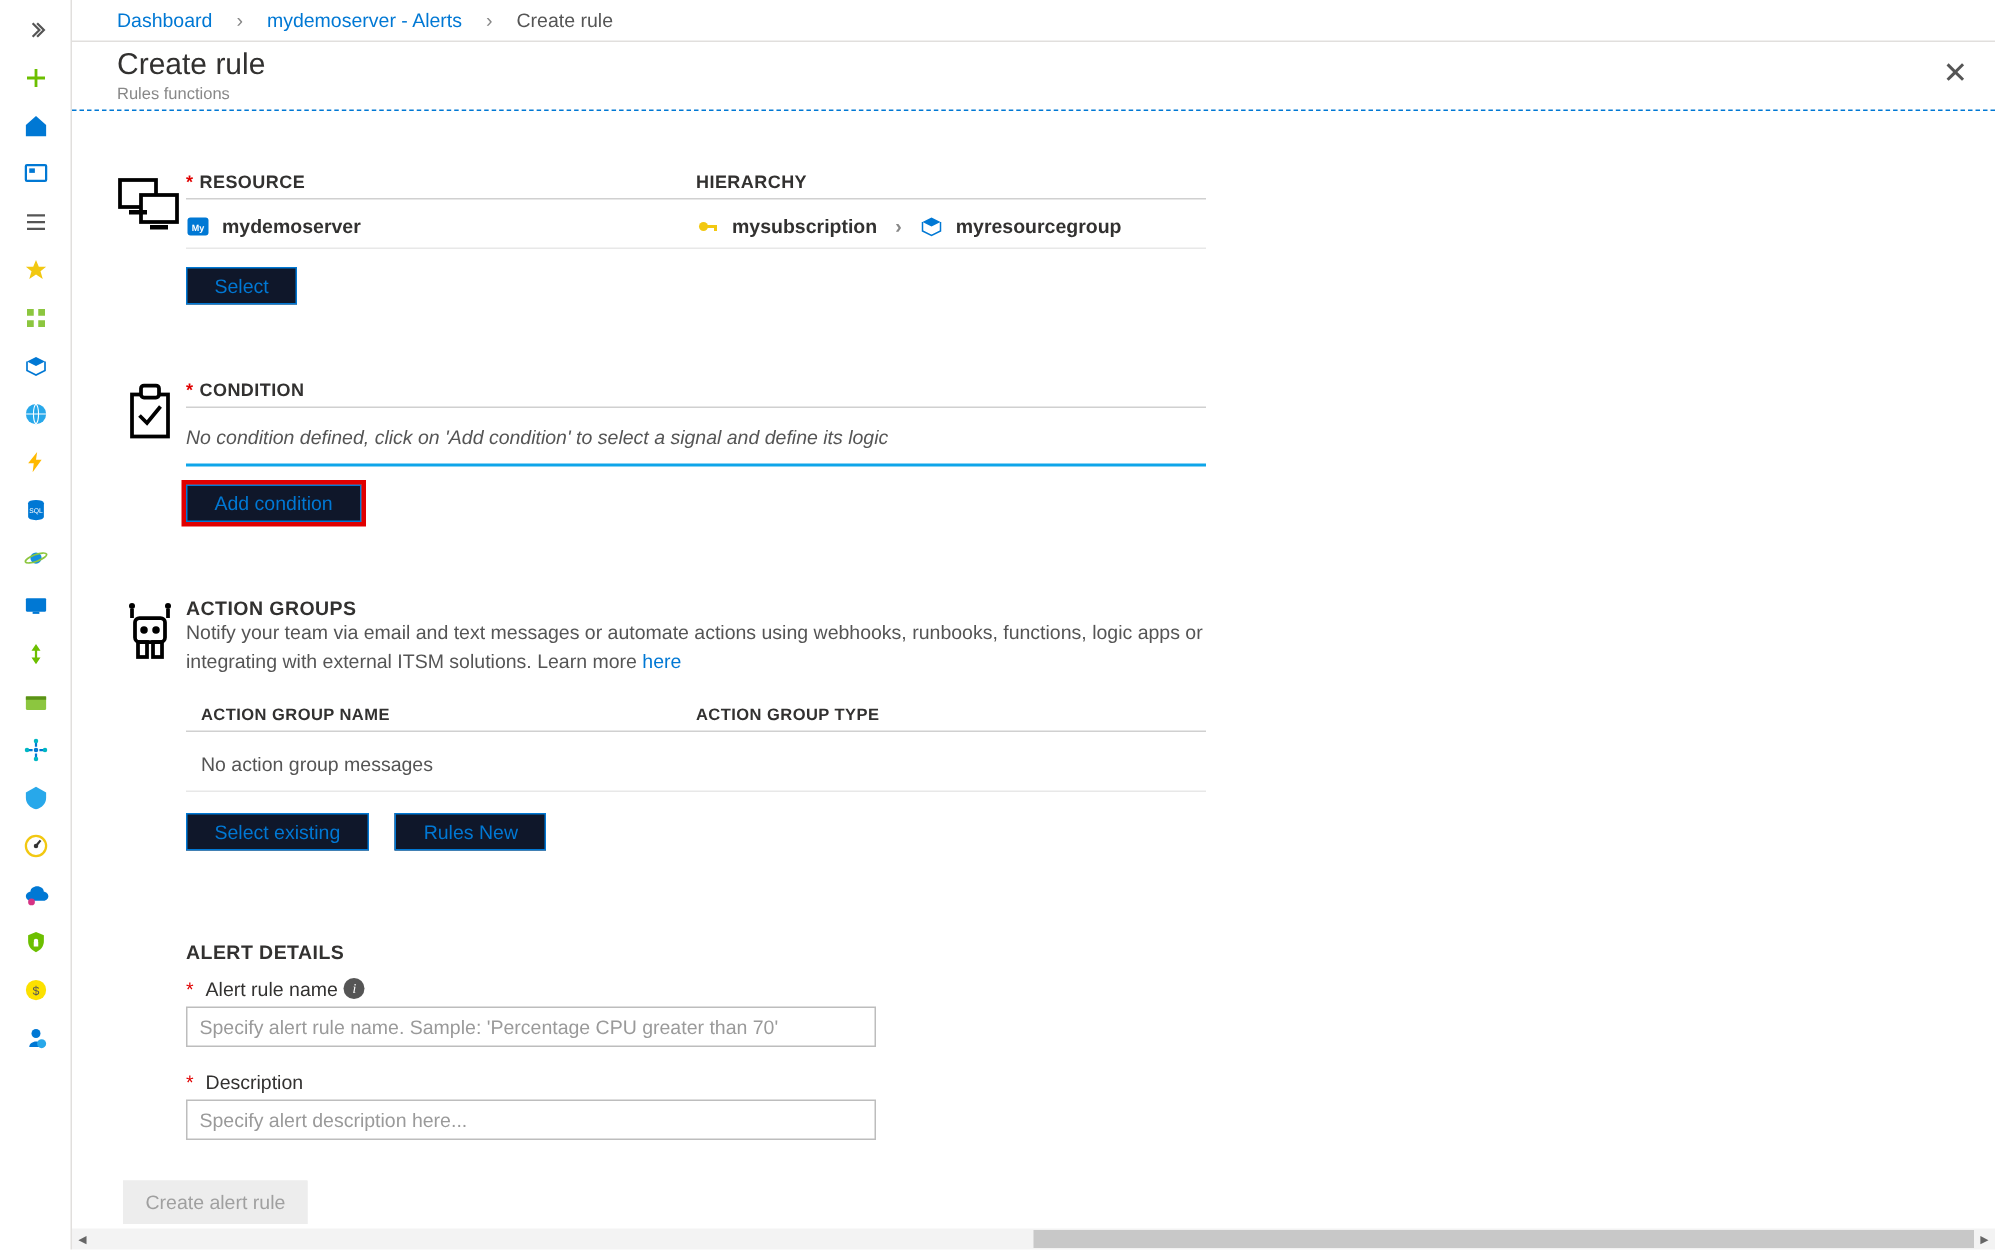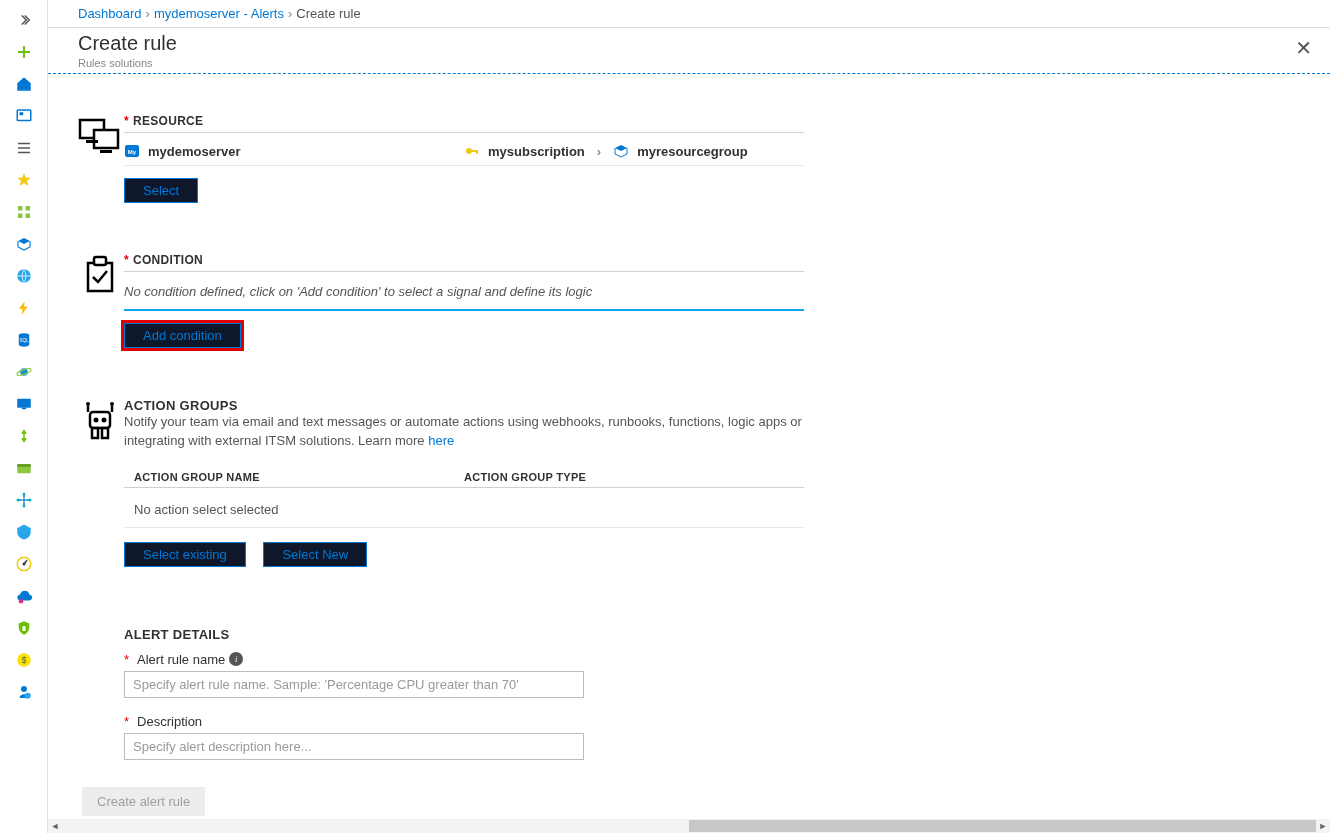--- a/index.html
+++ b/index.html
@@ -5,21 +5,21 @@
   * { box-sizing: border-box; }
   html, body { margin:0; padding:0; font-family: "Segoe UI", Arial, sans-serif; font-size:13px; color:#323130; background:#ffffff; }
   body { width:1330px; height:833px; overflow:hidden; position:relative; }
 
   
   .rail { position:absolute; left:0; top:0; width:48px; height:833px; border-right:1px solid #e1dfdd; background:#fff; padding-top:4px; }
   .rail-item { width:48px; height:32px; display:flex; align-items:center; justify-content:center; cursor:pointer; }
   .rail-item svg { width:18px; height:18px; }
 
   
-  .crumbbar { position:absolute; left:48px; right:0; top:0; height:28px; border-bottom:1px solid #e1dfdd; padding-left:30px; display:flex; align-items:center; gap:4px; font-size:13px; }
+  .crumbbar { position:absolute; left:48px; right:0; top:0; height:28px; border-bottom:1px solid #e1dfdd; padding-left:30px; display:flex; align-items:center; gap:16px; font-size:13px; }
   .crumb-link { color:#0078d4; cursor:pointer; }
   .crumb-sep { color:#888; }
   .crumb-cur { color:#555; }
 
   
   .blade-head { position:absolute; left:48px; right:0; top:28px; height:46px; border-bottom:1px dashed #0078d4; padding-left:30px; display:flex; align-items:center; }
   .blade-title { font-size:20px; font-weight:400; color:#323130; }
   .blade-sub { font-size:11px; color:#888; margin-top:2px; }
   .close-x { position:absolute; right:18px; top:8px; font-size:20px; color:#555; cursor:pointer; font-weight:300; }
 
@@ -32,21 +32,21 @@
   .section { display:flex; margin-bottom:50px; }
   .section-icon { width:46px; flex:none; }
   .section-body { flex:1; max-width:680px; }
 
   .hdr-row { display:flex; border-bottom:1px solid #d0d0d0; padding-bottom:4px; }
   .hdr-cell { font-size:12px; font-weight:600; letter-spacing:0.3px; color:#323130; }
   .req-star { color:#e00000; margin-right:4px; }
   .w50 { width:50%; }
 
   .val-row { display:flex; padding:10px 0 6px 0; border-bottom:1px solid #e8e8e8; align-items:center; }
-  .val-cell { width:50%; display:flex; align-items:center; gap:8px; font-size:13px; font-weight:600; color:#323130; }
+  .val-cell { width:50%; display:flex; align-items:flex-start; gap:8px; font-size:13px; font-weight:600; color:#323130; }
   .ico16 { width:16px; height:16px; flex:none; }
 
   .btn { display:inline-block; border:1px solid #0078d4; color:#0078d4; background:#0f172a; font-size:13px; padding:4px 18px; cursor:pointer; font-family:inherit; }
   .btn + .btn { margin-left:14px; }
   .btn-highlight { outline:3px solid #e00000; outline-offset:0; }
 
   .cond-empty { font-style:italic; color:#555; font-size:13px; padding:12px 0 10px 0; border-bottom:2px solid #0ea5e9; }
 
   .ag-desc { font-size:13px; color:#555; line-height:1.45; margin:0 0 14px 0; }
   .ag-desc a { color:#0078d4; text-decoration:none; }
@@ -218,39 +218,40 @@
   <span class="crumb-link">Dashboard</span>
   <span class="crumb-sep">›</span>
   <span class="crumb-link">mydemoserver - Alerts</span>
   <span class="crumb-sep">›</span>
   <span class="crumb-cur">Create rule</span>
 </div>
 
 <div class="blade-head">
   <div>
     <div class="blade-title">Create rule</div>
-    <div class="blade-sub">Rules solutions</div>
+    <div class="blade-sub">Rules functions</div>
   </div>
   <div class="close-x">✕</div>
 </div>
 
 <div class="main">
 
   <div class="section">
     <div class="section-icon">
       <svg width="44" height="40" viewBox="0 0 44 40">
           <rect x="2" y="6" width="24" height="18" fill="none" stroke="#000" stroke-width="2.5"></rect>
           <rect x="16" y="16" width="24" height="18" fill="#fff" stroke="#000" stroke-width="2.5"></rect>
           <rect x="8" y="26" width="12" height="3" fill="#000"></rect>
           <rect x="22" y="36" width="12" height="3" fill="#000"></rect>
         </svg>
     </div>
     <div class="section-body">
       <div class="hdr-row">
         <div class="hdr-cell w50"><span class="req-star">*</span><span>RESOURCE</span></div>
+        <div class="hdr-cell w50">HIERARCHY</div>
       </div>
       <div class="val-row">
         <div class="val-cell">
           <svg class="ico16" viewBox="0 0 16 16">
               <rect x="1" y="2" width="14" height="12" rx="2" fill="#0078d4"></rect>
               <text x="8" y="11" text-anchor="middle" fill="#fff" font-size="6">My</text>
             </svg>
           <span>mydemoserver</span>
         </div>
         <div class="val-cell">
@@ -309,24 +310,24 @@
     </div>
     <div class="section-body">
       <div class="hdr-cell" style="font-size:13px;font-weight:700">ACTION GROUPS</div>
       <div class="ag-desc">
         <span>Notify your team via email and text messages or automate actions using webhooks, runbooks, functions, logic apps or integrating with external ITSM solutions. Learn more </span><a href="#">here</a>
       </div>
       <div class="tbl-hdr">
         <div class="hdr-cell w50">ACTION GROUP NAME</div>
         <div class="hdr-cell w50">ACTION GROUP TYPE</div>
       </div>
-      <div class="tbl-empty">No action select selected</div>
+      <div class="tbl-empty">No action group messages</div>
       <div style="margin-top:14px">
         <button class="btn">Select existing</button>
-        <button class="btn">Select New</button>
+        <button class="btn">Rules New</button>
       </div>
     </div>
   </div>
 
   <div class="section">
     <div class="section-icon"></div>
     <div class="section-body">
       <div class="details-title">ALERT DETAILS</div>
 
       <div class="field-label">

